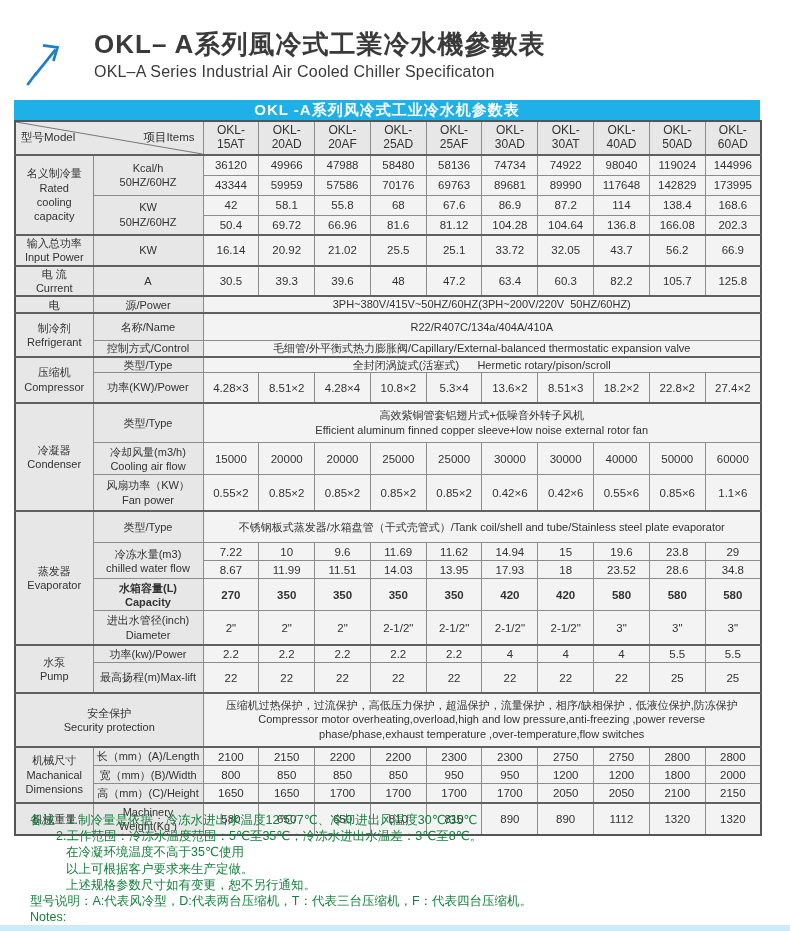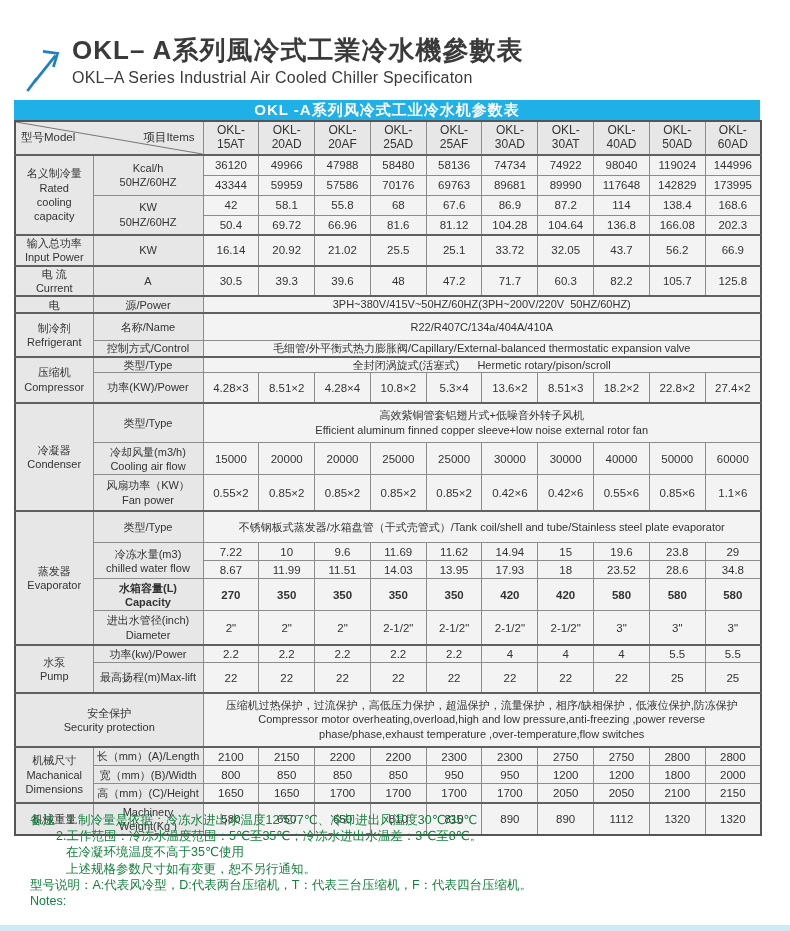--- a/index.html
+++ b/index.html
@@ -4,21 +4,21 @@
 <style>
   html,body{margin:0;padding:0;}
   body{
     width:790px;height:931px;background:#ffffff;
     font-family:"Liberation Sans","DejaVu Sans",sans-serif;
     color:#333;position:relative;overflow:hidden;
   }
   .sheet{position:absolute;inset:0;}
 
   
-  .brand{position:absolute;left:24px;top:36px;display:flex;align-items:flex-start;}
+  .brand{position:absolute;left:24px;top:30px;display:flex;align-items:flex-start;gap:22px;}
   .logo{width:40px;height:50px;margin-top:6px;flex:0 0 auto;}
   .logo path{stroke:var(--logo-blue,#1d7fc4);stroke-width:2.6;fill:none;}
   .titles{margin-left:8px;}
   .title-zh{font-size:26px;font-weight:bold;color:#3a3a3a;letter-spacing:1px;line-height:1.15;}
   .title-en{font-size:16px;color:#3a3a3a;margin-top:3px;letter-spacing:0.2px;}
 
   
   .table-wrap{position:absolute;left:14px;top:100px;width:746px;}
   .tbar{
     height:20px;line-height:20px;background:var(--accent-bar,#1fb0e8);
@@ -218,21 +218,21 @@
               <div>Current</div>
             </td>
             <td class="cell-item">
               <div>A</div>
             </td>
             <td class="cell-val">30.5</td>
             <td class="cell-val">39.3</td>
             <td class="cell-val">39.6</td>
             <td class="cell-val">48</td>
             <td class="cell-val">47.2</td>
-            <td class="cell-val">71.7</td>
+            <td class="cell-val">63.4</td>
             <td class="cell-val">60.3</td>
             <td class="cell-val">82.2</td>
             <td class="cell-val">105.7</td>
             <td class="cell-val">125.8</td>
           </tr>
           <tr class="group-top" style="height: 17px;">
             <td class="cell-group">
               <div>电</div>
             </td>
             <td class="cell-item">
@@ -521,19 +521,20 @@
             <td class="cell-val">1320</td>
           </tr>
         </tbody>
     </table>
   </div>
 
   <div class="notes">
       <div class="note n0">备注：1.制冷量是依据：冷冻水进出水温度12℃/7℃、冷却进出风温度30℃/35℃</div>
       <div class="note n1">2.工作范围：冷冻水温度范围：5℃至35℃；冷冻水进出水温差：3℃至8℃。</div>
       <div class="note n2">在冷凝环境温度不高于35℃使用</div>
+      <div class="note n2">以上可根据客户要求来生产定做。</div>
       <div class="note n2">上述规格参数尺寸如有变更，恕不另行通知。</div>
       <div class="note n0">型号说明：A:代表风冷型，D:代表两台压缩机，T：代表三台压缩机，F：代表四台压缩机。</div>
       <div class="note n0">Notes:</div>
     </div>
 
   <div class="bottom-strip"></div>
 </div>
 
 </body></html>

